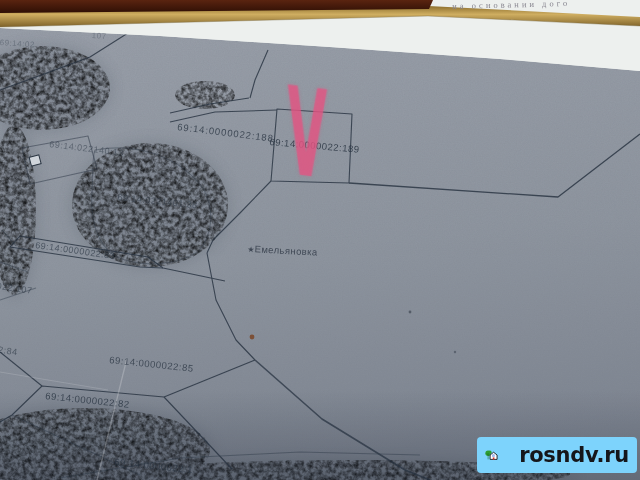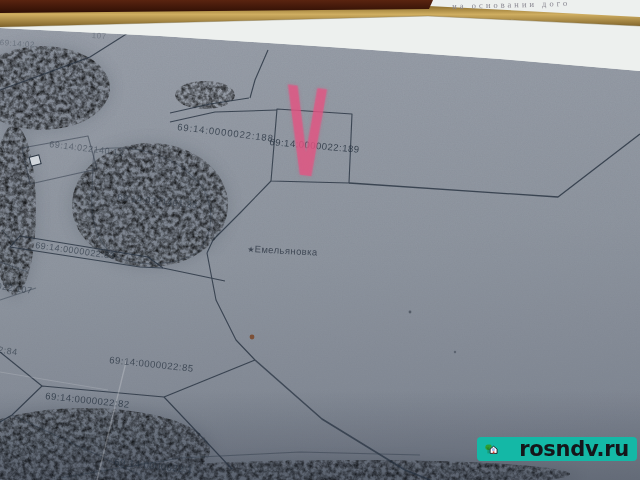--- a/index.html
+++ b/index.html
@@ -25,22 +25,22 @@
     color:rgba(226,84,130,.70);transform:scaleX(.42) rotate(3deg);
     transform-origin:0 0;filter:blur(.7px);
     text-shadow:0 0 5px rgba(226,84,130,.45);
   }
   #doc-text{
     position:absolute;left:452px;top:1px;transform:rotate(-1.5deg);
     transform-origin:0 0;font-family:"Liberation Serif",serif;
     font-size:8.5px;letter-spacing:3px;color:#87858f;white-space:nowrap;
   }
   #watermark{
-    position:absolute;left:477px;top:437px;width:160px;height:24px;
-    background:#14b8a6;border-radius:4px;display:flex;align-items:center;
+    position:absolute;left:477px;top:437px;width:160px;height:36px;
+    background:#7dd3fc;border-radius:4px;display:flex;align-items:center;
     gap:21px;padding:0 8px;box-sizing:border-box;
   }
   #watermark .wm-text{
     font-family:"DejaVu Sans",sans-serif;font-weight:800;font-size:21px;
     color:#15161a;letter-spacing:-.3px;
   }
 </style>
 </head>
 <body>
 

